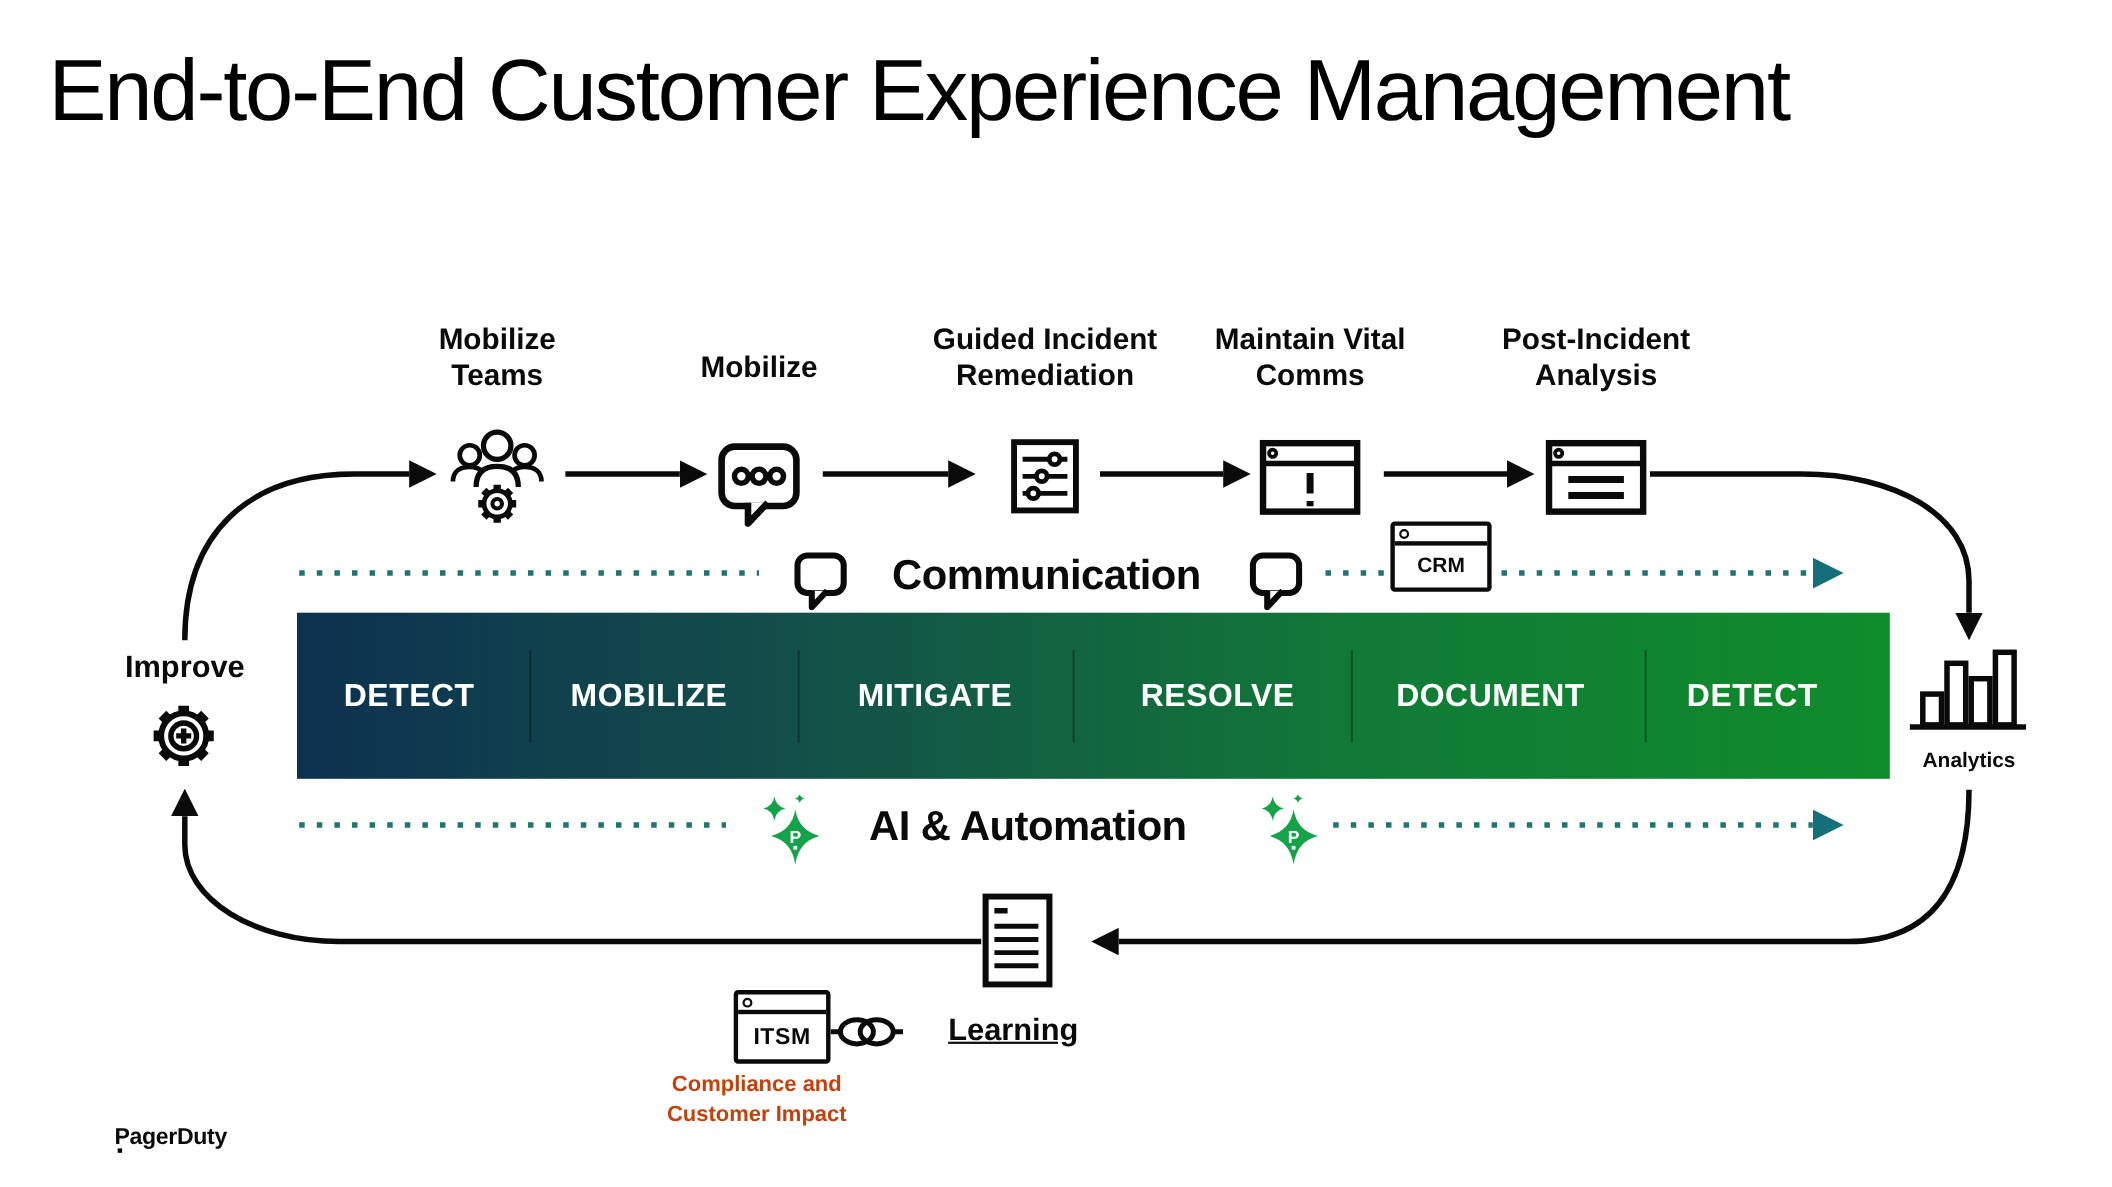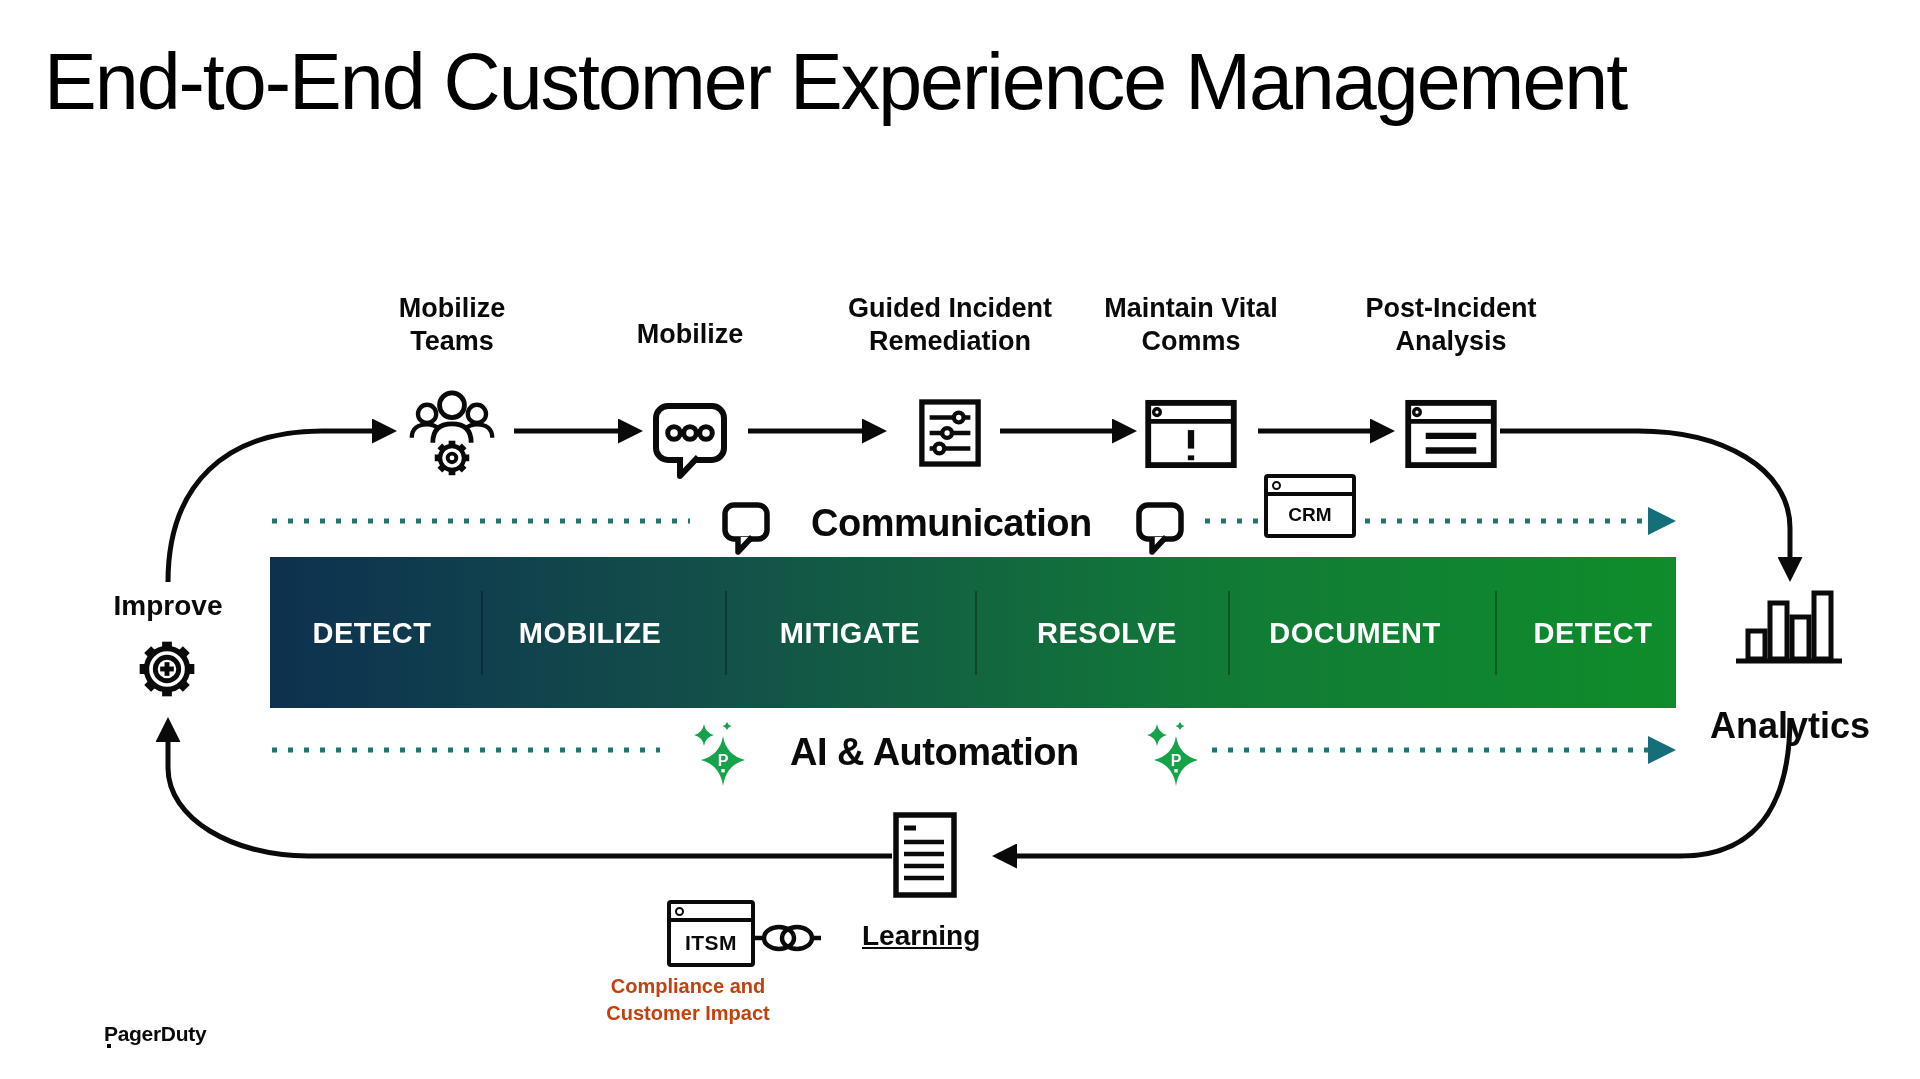--- a/index.html
+++ b/index.html
@@ -6,21 +6,21 @@
   body{width:1920px;height:1079px;position:relative;overflow:hidden;
        font-family:"Liberation Sans","DejaVu Sans",sans-serif;color:#0a0a0a;}
   .abs{position:absolute;}
   .preline{white-space:pre-line;}
   .ctr{text-align:center;}
   #title{left:44px;top:36px;font-size:79px;font-weight:400;letter-spacing:-2px;color:#000;width:1860px;}
   .step-label{font-size:27px;font-weight:700;line-height:1.22;width:300px;}
   .track-label{font-size:38px;font-weight:700;letter-spacing:-0.5px;}
   .side-label{font-size:28px;font-weight:700;}
   #lifecycle-bar{left:270px;top:557px;width:1406px;height:151px;
-     background:linear-gradient(90deg,#0D3150 0%,#134E4A 30%,#117B36 68%,#0F8C2B 100%);}
+     background:linear-gradient(90deg,#0D3150 0%,#134E4A 30%,#117B36 68%,#0F8C2B 100%);padding-left:42px;}
   .stage{position:absolute;top:50%;transform:translate(-50%,-50%);color:#fff;
      font-size:29px;font-weight:700;letter-spacing:0.5px;}
   .bar-divider{position:absolute;top:34px;height:84px;width:2px;background:rgba(0,0,0,0.30);}
   .winbox{position:absolute;background:#fff;border:4px solid #0a0a0a;border-radius:4px;box-sizing:border-box;}
   .winbox .titlebar{height:14px;border-bottom:4px solid #0a0a0a;position:relative;}
   .winbox .windot{position:absolute;left:4px;top:3px;width:5px;height:5px;border:2px solid #0a0a0a;border-radius:50%;}
   .winbox .winlabel{display:flex;align-items:center;justify-content:center;font-weight:700;}
   #crm-box .winlabel{height:38px;font-size:19px;}
   #itsm-box .winlabel{height:41px;font-size:21px;letter-spacing:0.5px;}
   #compliance-note{font-size:20px;line-height:1.35;font-weight:700;color:#c2410c;}
@@ -177,21 +177,21 @@
   <line x1="42" y1="35" x2="42" y2="49" stroke="#0a0a0a" stroke-width="5"></line>
 </svg>
 
 <svg class="abs" style="left:1736px;top:584px;" width="106" height="80" viewBox="0 0 106 80">
   <rect x="12" y="47" width="17" height="28" fill="none" stroke="#0a0a0a" stroke-width="5"></rect>
   <rect x="34" y="19" width="17" height="56" fill="none" stroke="#0a0a0a" stroke-width="5"></rect>
   <rect x="56" y="33" width="17" height="42" fill="none" stroke="#0a0a0a" stroke-width="5"></rect>
   <rect x="78" y="9" width="17" height="66" fill="none" stroke="#0a0a0a" stroke-width="5"></rect>
   <line x1="0" y1="77" x2="106" y2="77" stroke="#0a0a0a" stroke-width="5"></line>
 </svg>
-<div class="abs side-label ctr" style="left:1690px;top:681px;width:200px;font-size:36px;margin-top:24px;">Analytics</div>
+<div class="abs side-label ctr" style="left:1690px;top:681px;width:200px;font-size:19px;">Analytics</div>
 
 <svg class="abs" style="left:892px;top:812px;" width="66" height="86" viewBox="0 0 66 86">
   <rect x="4" y="3" width="58" height="80" fill="none" stroke="#0a0a0a" stroke-width="5.5"></rect>
   <line x1="12" y1="16" x2="24" y2="16" stroke="#0a0a0a" stroke-width="5"></line>
   <line x1="12" y1="30" x2="52" y2="30" stroke="#0a0a0a" stroke-width="4.5"></line>
   <line x1="12" y1="42" x2="52" y2="42" stroke="#0a0a0a" stroke-width="4.5"></line>
   <line x1="12" y1="54" x2="52" y2="54" stroke="#0a0a0a" stroke-width="4.5"></line>
   <line x1="12" y1="66" x2="52" y2="66" stroke="#0a0a0a" stroke-width="4.5"></line>
 </svg>
 <div id="itsm-box" class="winbox" style="left:636px;top:900px;width:88px;height:67px;margin-left:31px;">

